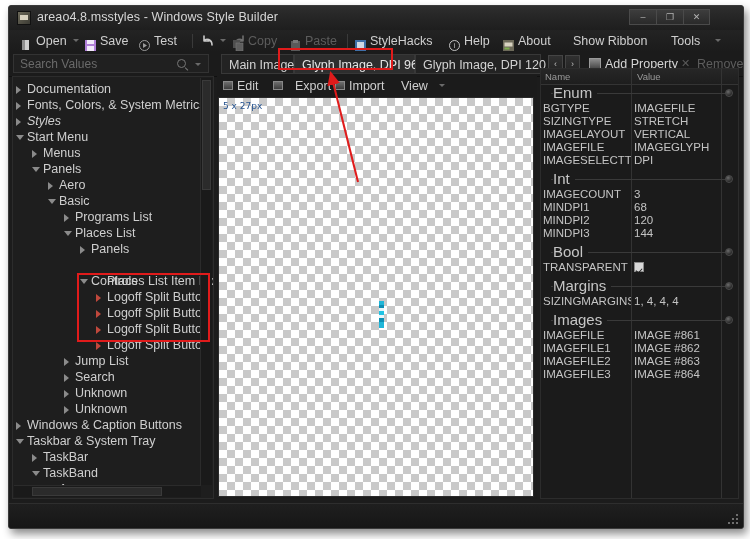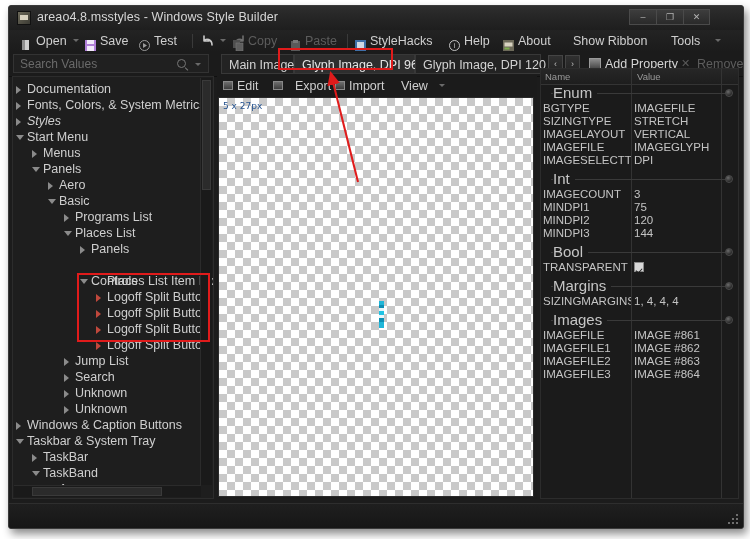--- a/index.html
+++ b/index.html
@@ -587,21 +587,21 @@
             <div class="grp-line"></div>
             <div class="grp-label">Int</div>
             <div class="grp-dot"></div>
           </div>
           <div class="prow" style="top: 104px;">
             <div class="pname">IMAGECOUNT</div>
             <div class="pval">3</div>
           </div>
           <div class="prow" style="top: 117px;">
             <div class="pname">MINDPI1</div>
-            <div class="pval">75</div>
+            <div class="pval">68</div>
           </div>
           <div class="prow" style="top: 130px;">
             <div class="pname">MINDPI2</div>
             <div class="pval">120</div>
           </div>
           <div class="prow" style="top: 143px;">
             <div class="pname">MINDPI3</div>
             <div class="pval">144</div>
           </div>
           <div class="grp-row" style="top: 160px;">

